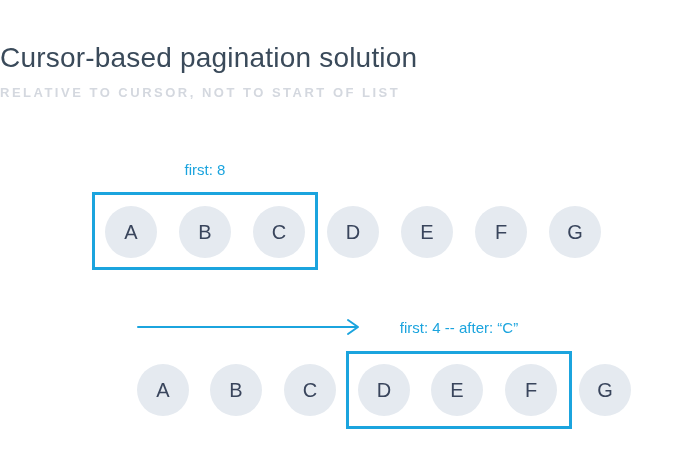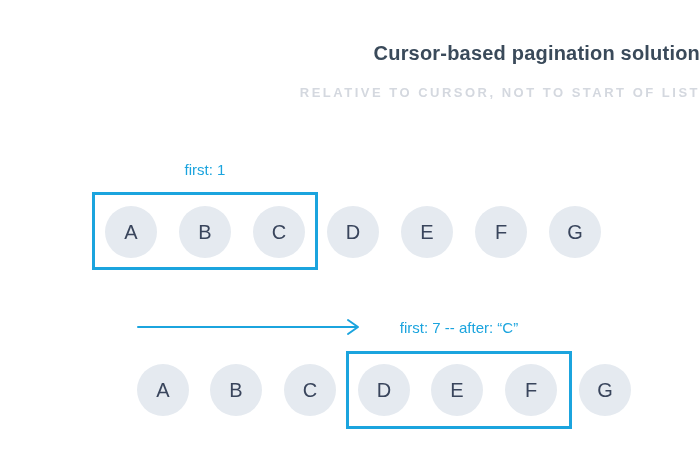--- a/index.html
+++ b/index.html
@@ -18,30 +18,30 @@
   .stage {
     position: relative;
     width: 700px;
     height: 469px;
     background: var(--background);
     overflow: hidden;
   }
   .title {
     position: absolute;
     left: 0; right: 0; top: 42px;
-    text-align: right;
-    font-size: 20px;
-    font-weight: 700;
+    text-align: left;
+    font-size: 28px;
+    font-weight: 400;
     letter-spacing: 0.2px;
     color: var(--title-text);
   }
   .subtitle {
     position: absolute;
     left: 0; right: 0; top: 85px;
-    text-align: right;
+    text-align: left;
     font-size: 13px;
     font-weight: 700;
     letter-spacing: 2.5px;
     color: var(--subtitle-text);
   }
   .query-label {
     position: absolute;
     width: 226px;
     text-align: center;
     font-size: 15px;
@@ -84,37 +84,37 @@
   }
 </style>
 </head>
 <body>
 
 <div class="stage">
 
   <h1 class="title">Cursor-based pagination solution</h1>
   <div class="subtitle">RELATIVE TO CURSOR, NOT TO START OF LIST</div>
 
-  <div class="query-label label1">first: 1</div>
+  <div class="query-label label1">first: 8</div>
   <div class="sel-box box1"></div>
 
   <div class="circle" style="left:105px; top:206px">A</div>
   <div class="circle" style="left:179px; top:206px">B</div>
   <div class="circle" style="left:253px; top:206px">C</div>
   <div class="circle" style="left:327px; top:206px">D</div>
   <div class="circle" style="left:401px; top:206px">E</div>
   <div class="circle" style="left:475px; top:206px">F</div>
   <div class="circle" style="left:549px; top:206px">G</div>
 
   <svg class="arrow-svg" viewBox="0 0 228 20">
     <line x1="1" y1="10" x2="219" y2="10" stroke="#1ba4de" stroke-width="2" stroke-linecap="round"></line>
     <path d="M211 3 L221 10 L211 17" fill="none" stroke="#1ba4de" stroke-width="2" stroke-linecap="round" stroke-linejoin="round"></path>
   </svg>
 
-  <div class="query-label label2">first: 7 -- after: “C”</div>
+  <div class="query-label label2">first: 4 -- after: “C”</div>
   <div class="sel-box box2"></div>
 
   <div class="circle" style="left:137px; top:364px">A</div>
   <div class="circle" style="left:210px; top:364px">B</div>
   <div class="circle" style="left:284px; top:364px">C</div>
   <div class="circle" style="left:358px; top:364px">D</div>
   <div class="circle" style="left:431px; top:364px">E</div>
   <div class="circle" style="left:505px; top:364px">F</div>
   <div class="circle" style="left:579px; top:364px">G</div>
 

